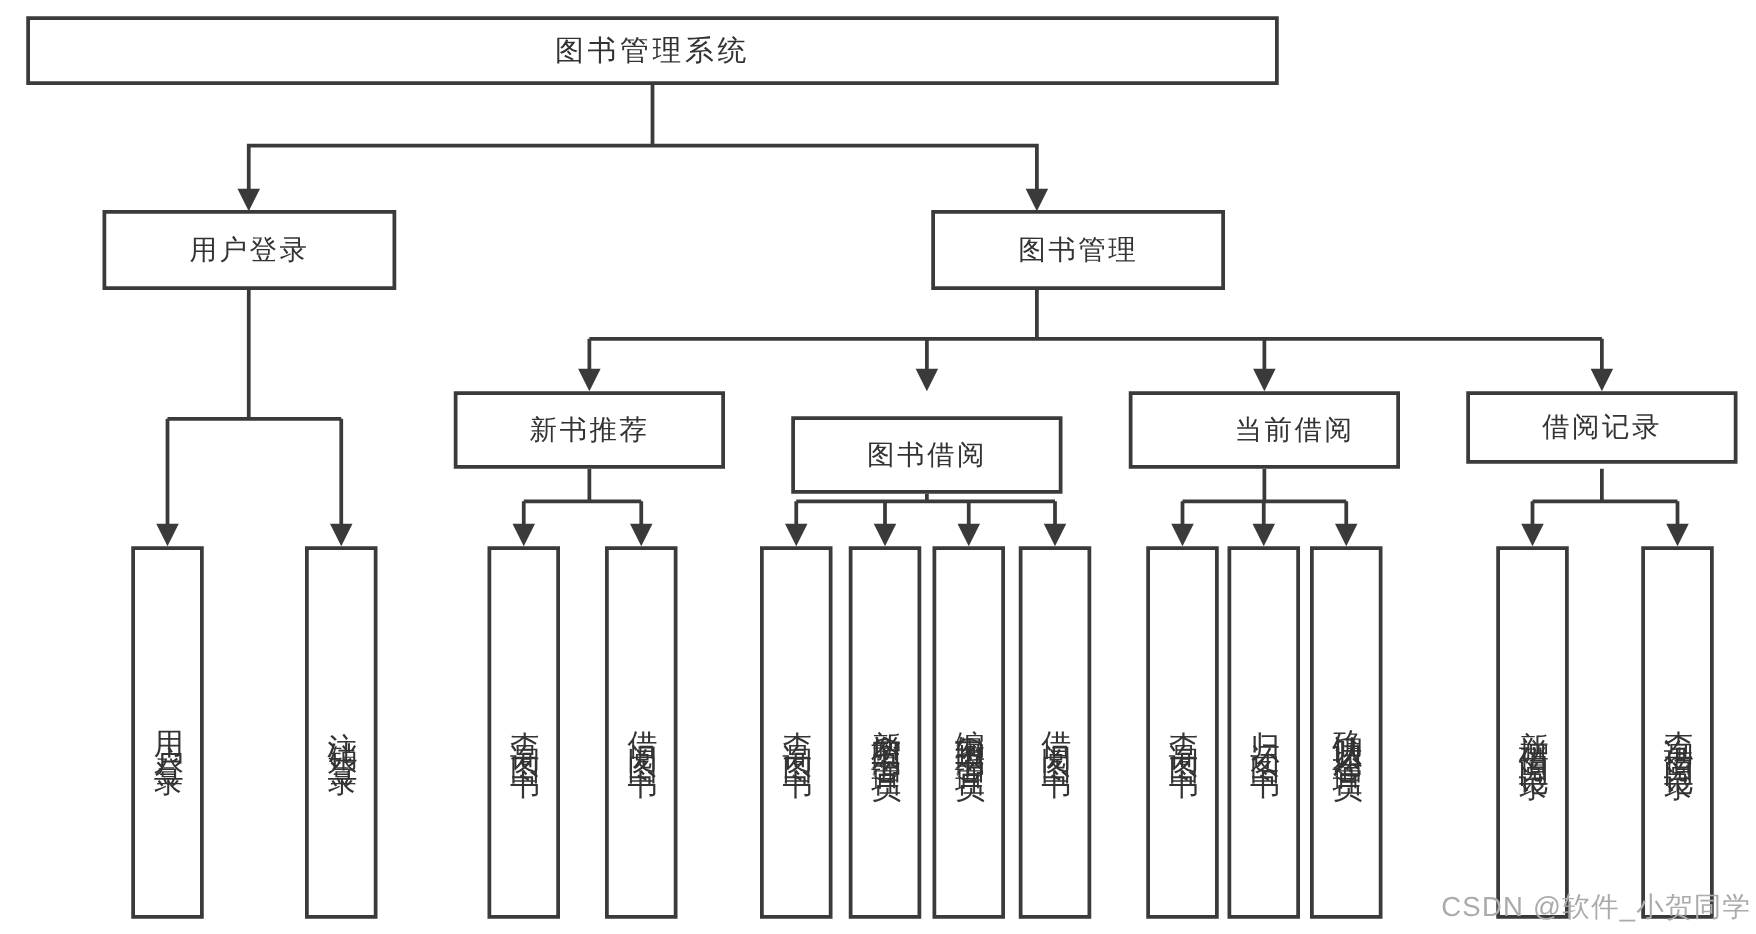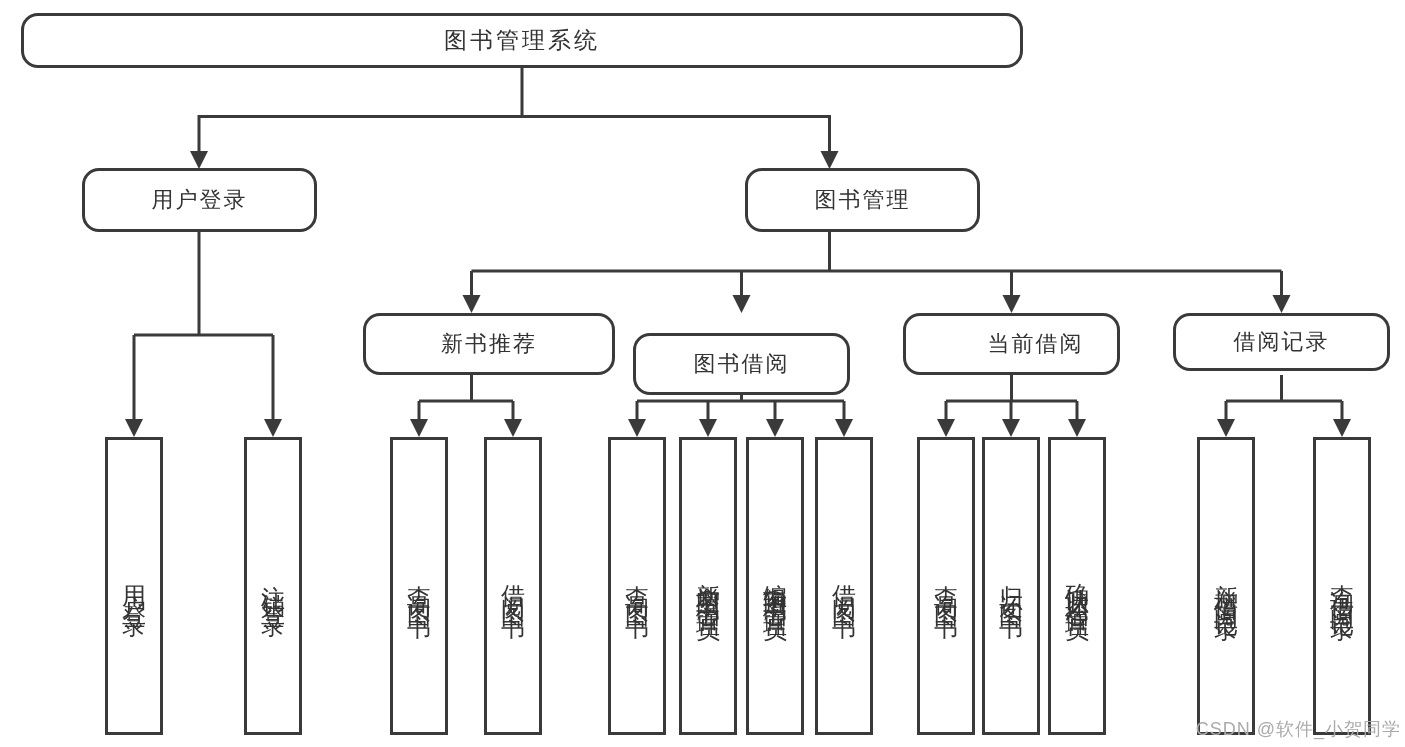--- a/index.html
+++ b/index.html
@@ -29,39 +29,38 @@
     color: #333333;
     display: flex;
     align-items: center;
     justify-content: center;
     text-align: center;
     white-space: nowrap;
   }
   .h-node {
     font-size: 22px;
     letter-spacing: 2px;
-    border-radius: 17px;
   }
   .root-node {
     font-size: 23px;
     letter-spacing: 3px;
   }
   .v-node {
     writing-mode: vertical-rl;
     text-orientation: mixed;
     font-size: 24px;
   }
   .ls-short  { letter-spacing: 10px; }
   .ls-medium { letter-spacing: 7px; }
   .ls-long   { letter-spacing: 5px; }
   .watermark {
     position: absolute;
     right: 4px;
     bottom: 6px;
-    font-size: 18px;
+    font-size: 22px;
     letter-spacing: 1px;
     color: #ababab;
     z-index: 5;
   }
   .cline {
     stroke: #3a3a3a;
     stroke-width: 3;
     fill: none;
   }
   .ahead {
@@ -130,21 +129,21 @@
       <polygon class="ahead" points="1217,419 1235,419 1226,437"></polygon>
       <polygon class="ahead" points="1333,419 1351,419 1342,437"></polygon>
     </g>
   </svg>
 
   <div class="node h-node root-node" style="left:21px; top:13px; width:1002px; height:55px;">图书管理系统</div>
 
   <div class="node h-node" style="left:82px; top:168px; width:235px; height:64px;">用户登录</div>
   <div class="node h-node" style="left:745px; top:168px; width:235px; height:64px;">图书管理</div>
 
-  <div class="node h-node" style="left:363px; top:313px; width:252px; height:62px;">新书推荐</div>
+  <div class="node h-node" style="left:363px; top:313px; width:217px; height:62px;">新书推荐</div>
   <div class="node h-node" style="left:633px; top:313px; width:217px; height:62px;margin-top:20px;">图书借阅</div>
   <div class="node h-node" style="left:903px; top:313px; width:217px; height:62px;padding-left:48px;">当前借阅</div>
   <div class="node h-node" style="left:1173px; top:313px; width:217px; height:58px;">借阅记录</div>
 
   <div class="node v-node ls-short" style="left:105px; top:437px; width:58px; height:298px;">用户登录</div>
   <div class="node v-node ls-short" style="left:244px; top:437px; width:58px; height:298px;">注销登录</div>
 
   <div class="node v-node ls-short" style="left:390px; top:437px; width:58px; height:298px;">查询图书</div>
   <div class="node v-node ls-short" style="left:484px; top:437px; width:58px; height:298px;">借阅图书</div>
 

